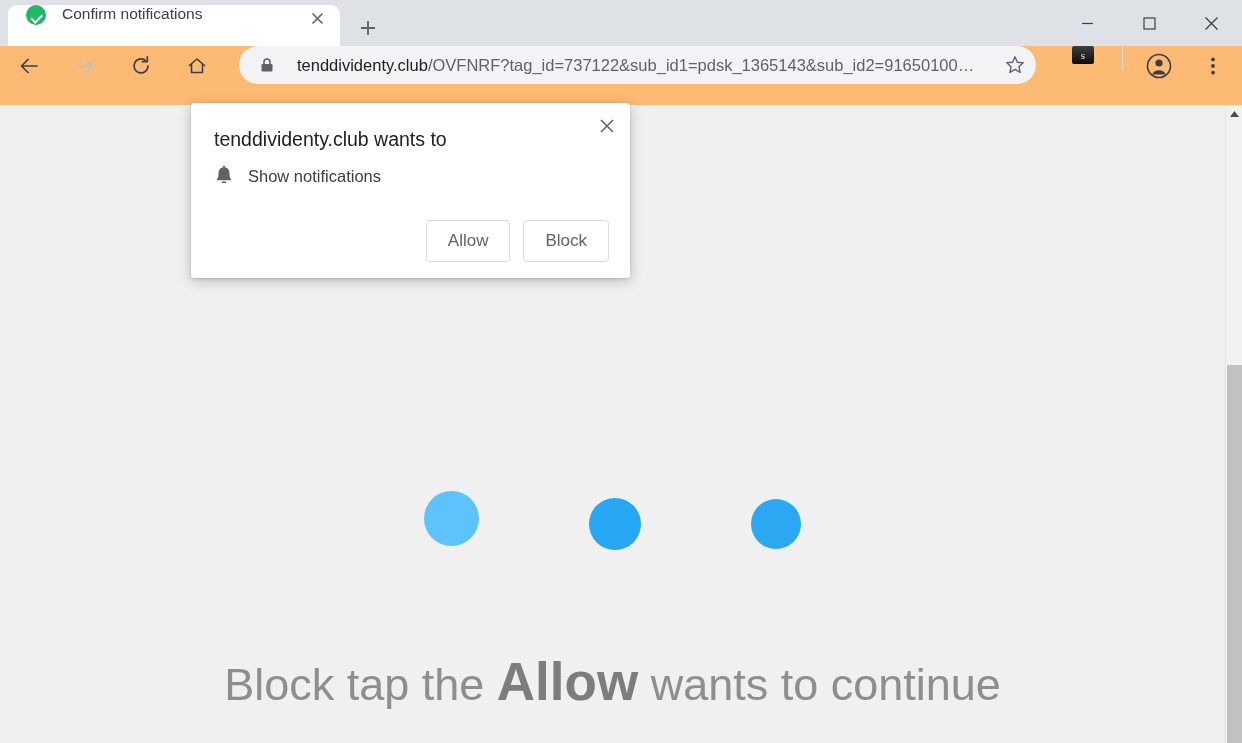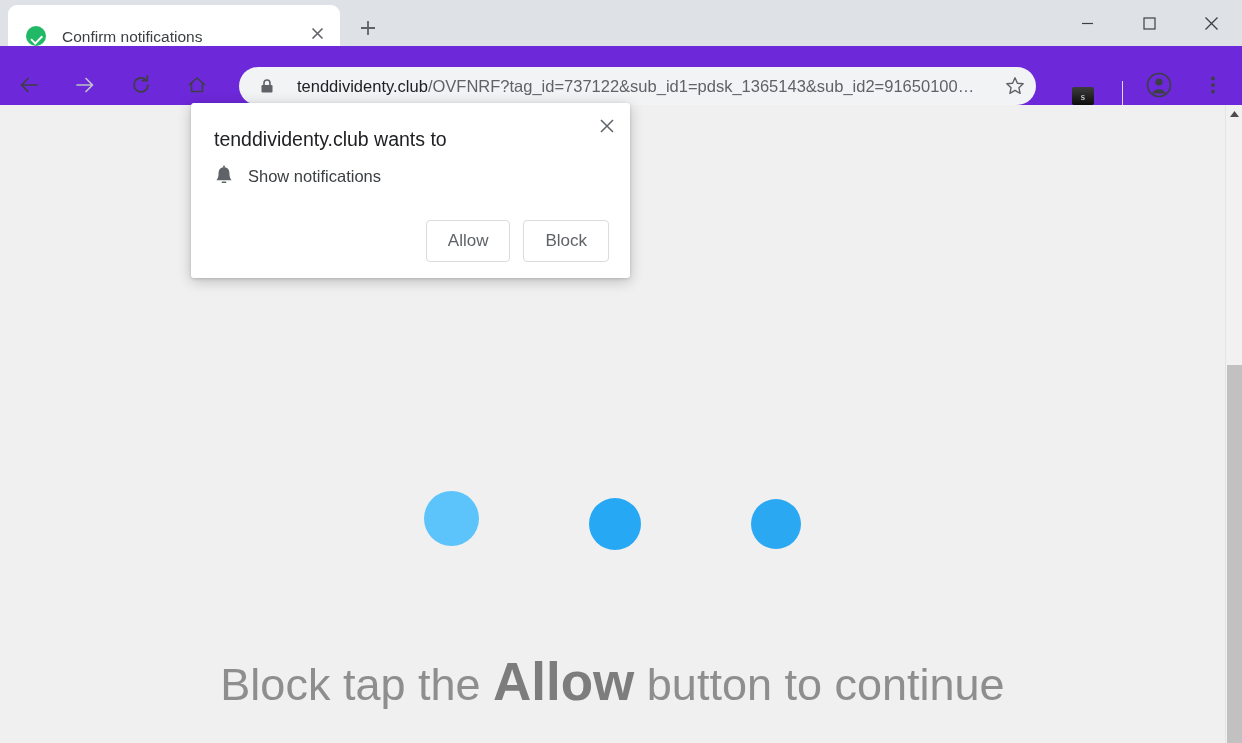--- a/index.html
+++ b/index.html
@@ -14,21 +14,21 @@
   .titlebar {
     position: absolute; top: 0; left: 0;
     width: 1242px; height: 46px;
     background: #dee1e6;
   }
   .tab {
     position: absolute; left: 8px; top: 5px;
     width: 332px; height: 41px;
     background: #ffffff;
     border-radius: 9px 9px 0 0;
-    display: flex; align-items: flex-end;
+    display: flex; align-items: flex-start;
     padding: 0 10px 0 18px;
   }
   .tab-favicon {
     width: 20px; height: 20px; flex: 0 0 20px;
     border-radius: 50%;
     background: #21b866;
     position: relative;
   }
   .tab-favicon::after {
     content: "";
@@ -64,22 +64,22 @@
   }
   .winbtn {
     width: 62px; height: 46px;
     display: flex; align-items: center; justify-content: center;
   }
 
   
   .toolbar {
     position: absolute; top: 46px; left: 0;
     width: 1242px; height: 59px;
-    background: #6d28d9;
-    display: flex; align-items: flex-end;
+    background: #fdba74;
+    display: flex; align-items: flex-start;
   }
   .navbtn {
     width: 40px; height: 40px;
     display: flex; align-items: center; justify-content: center;
     border-radius: 50%;
     flex: 0 0 auto;
   }
   .nav-gap-left { margin-left: 9px; }
   .nav-gap { margin-left: 16px; }
 
@@ -339,21 +339,21 @@
 </div>
 
 <div class="viewport">
 
   <div class="dots">
     <span class="dot dot-1" style="background:#5cc3fb"></span>
     <span class="dot dot-2" style="background:#27a8f4"></span>
     <span class="dot dot-3" style="background:#2aa9f2"></span>
   </div>
 
-  <div class="headline"><span>Block tap the </span><span class="emph">Allow</span><span> button to continue</span></div>
+  <div class="headline"><span>Block tap the </span><span class="emph">Allow</span><span> wants to continue</span></div>
 </div>
 
 <div class="scrollbar">
   <div class="sb-up">
     <svg width="11" height="8" viewBox="0 0 11 8">
       <path d="M5.5 1 L10 7 L1 7 Z" fill="#4d4d4d"></path>
     </svg>
   </div>
   <div class="sb-thumb"></div>
 </div>

